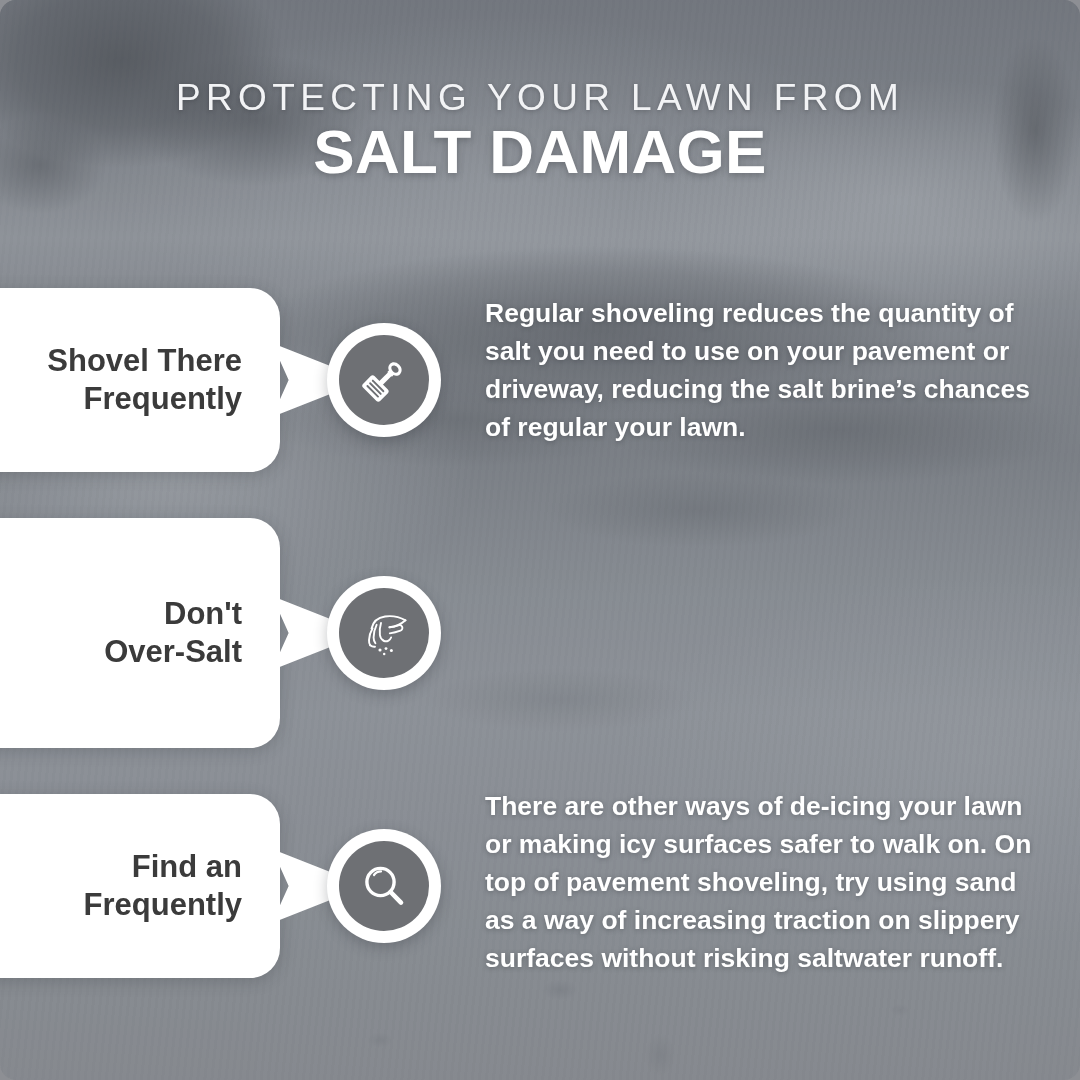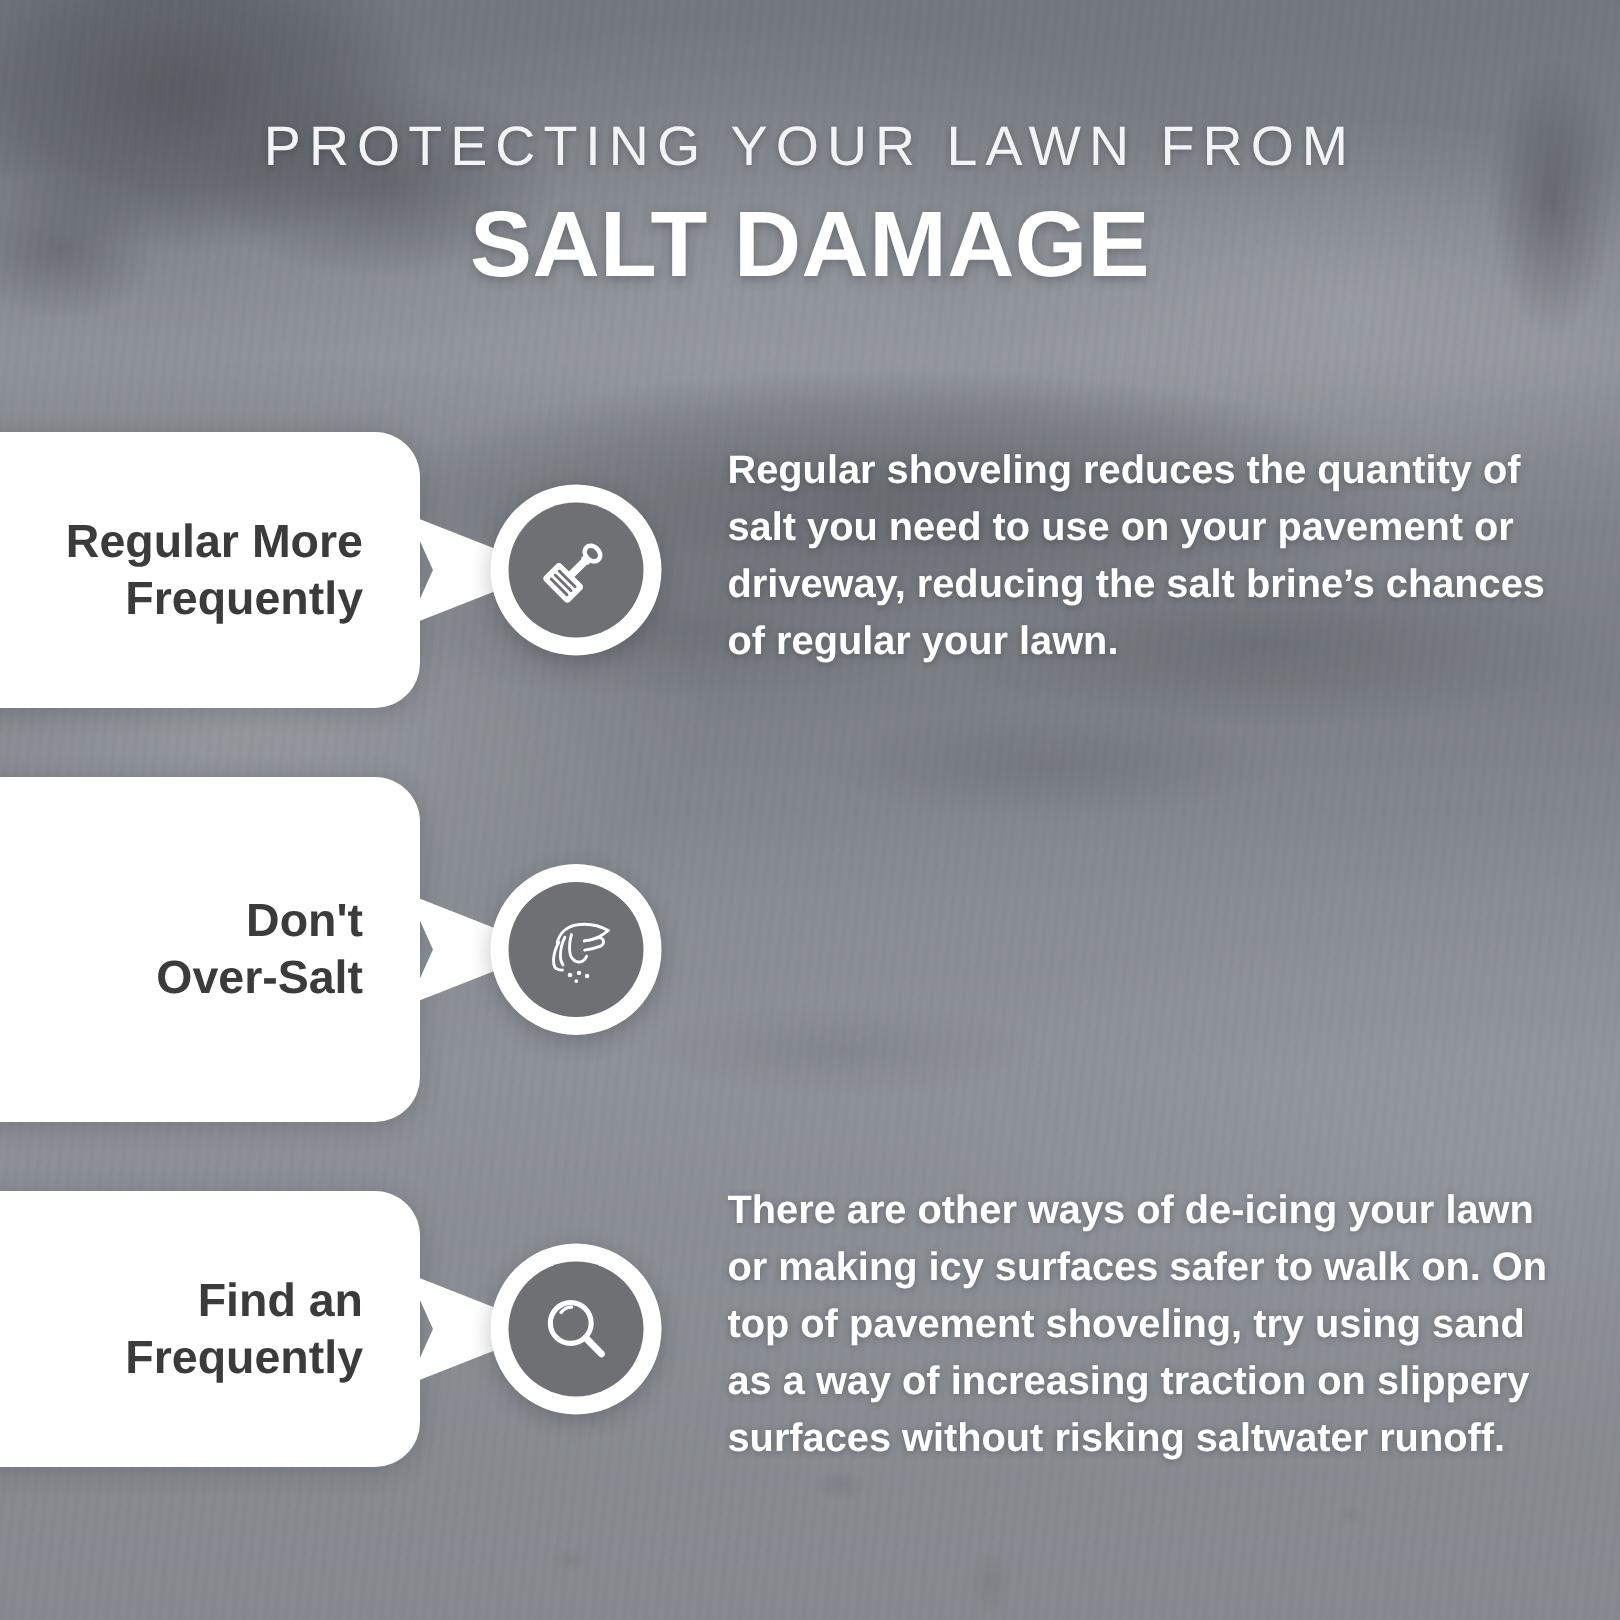--- a/index.html
+++ b/index.html
@@ -8,20 +8,21 @@
     width:1080px; height:1080px;
     font-family:"Liberation Sans", sans-serif;
     overflow:hidden;
     background:#8d8f94;
   }
 
   #poster {
     position:relative;
     width:1080px; height:1080px;
     overflow:hidden;
+    border-radius:16px;
   }
 
   
   .bg-photo {
     position:absolute; inset:0;
     background:
       
       radial-gradient(ellipse 230px 150px at 120px 60px, rgba(40,44,50,.80) 0%, rgba(40,44,50,.45) 45%, rgba(40,44,50,0) 72%),
       radial-gradient(ellipse 170px 95px at 255px 120px, rgba(46,50,56,.65) 0%, rgba(46,50,56,0) 70%),
       radial-gradient(ellipse 95px 70px at 40px 165px, rgba(52,56,62,.55) 0%, rgba(52,56,62,0) 70%),
@@ -80,21 +81,21 @@
   .title-top {
     font-size:37px;
     font-weight:300;
     letter-spacing:.145em;
     color:#f2f3f5;
     text-transform:uppercase;
     line-height:1.1;
     text-shadow:0 1px 4px rgba(40,44,50,.35);
   }
   .title-main {
-    margin-top:12px;
+    margin-top:0;
     font-size:62px;
     font-weight:bold;
     letter-spacing:.005em;
     color:#ffffff;
     text-transform:uppercase;
     line-height:1.08;
     text-shadow:0 2px 7px rgba(40,44,50,.35);
   }
 
   
@@ -200,21 +201,21 @@
 
   <div class="header">
     <div class="title-top">PROTECTING YOUR LAWN FROM</div>
     <div class="title-main">SALT DAMAGE</div>
   </div>
 
   <div class="rows">
 
     <div class="row" id="row-1">
       <div class="card">
-        <div class="card-title">Regular More
+        <div class="card-title">Shovel There
 Frequently</div>
       </div>
       <div class="connector"></div>
       <div class="badge">
         <div class="badge-inner">
           <svg width="56" height="56" viewBox="0 0 56 56" aria-hidden="true">
             <g transform="rotate(45 28 28)">
 
               <path d="M28 6.5 c-4.2 0 -7.2 2.6 -7.2 6.0 c0 2.4 1.6 4.4 3.9 5.3 l0 2.2 l6.6 0 l0 -2.2 c2.3 -0.9 3.9 -2.9 3.9 -5.3 c0 -3.4 -3.0 -6.0 -7.2 -6.0 z
                        m0 3.0 c2.4 0 4.2 1.4 4.2 3.0 c0 1.6 -1.8 3.0 -4.2 3.0 c-2.4 0 -4.2 -1.4 -4.2 -3.0 c0 -1.6 1.8 -3.0 4.2 -3.0 z" fill="#ffffff"></path>

